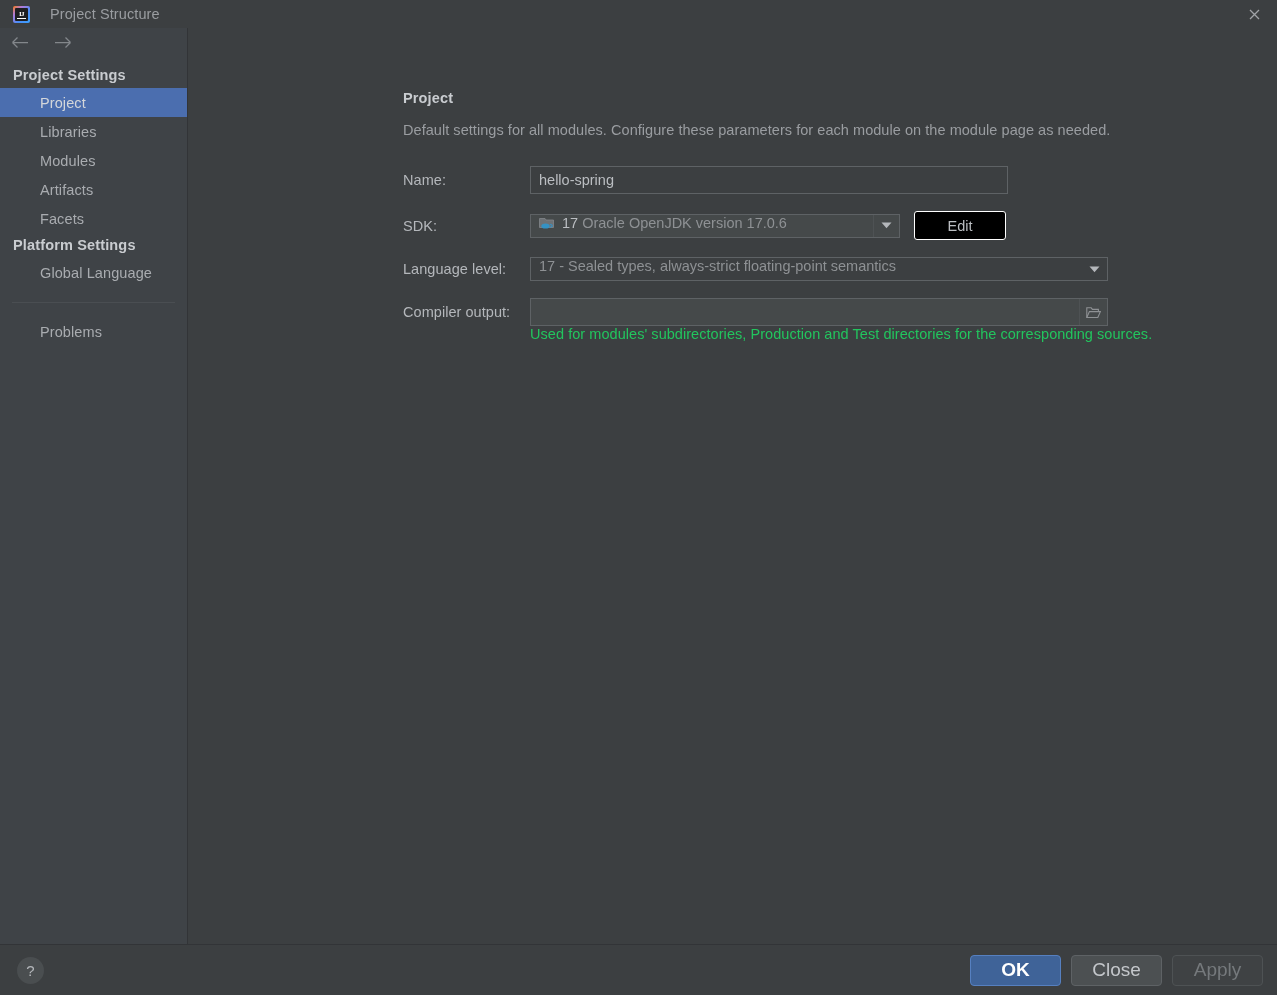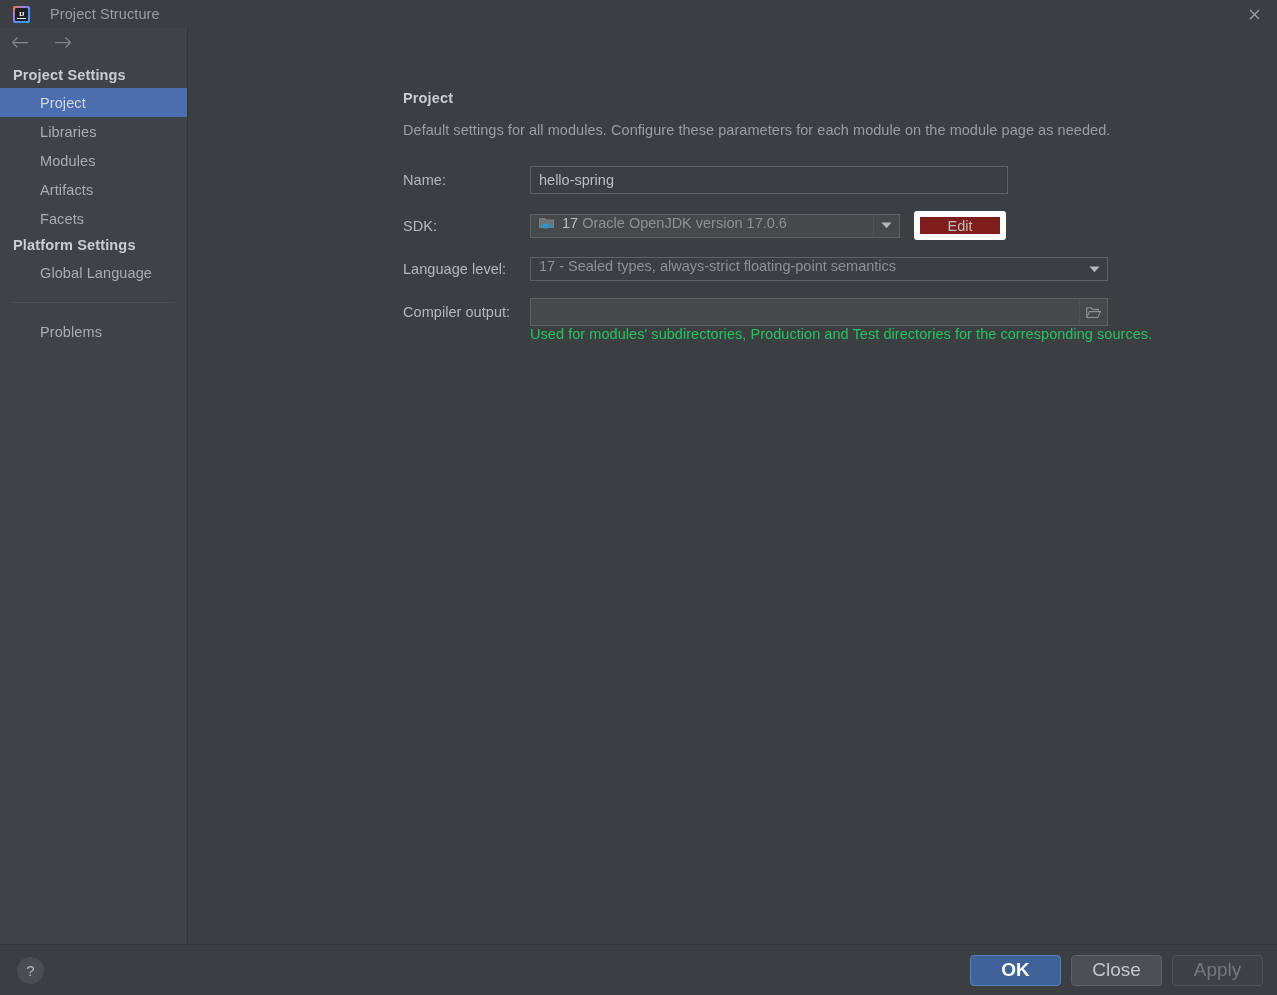--- a/index.html
+++ b/index.html
@@ -228,22 +228,22 @@
     height: 16px;
     margin-right: 6px;
     position: relative;
     flex-shrink: 0;
   }
 
   
   .btn {
     height: 29px;
     min-width: 92px;
-    background: #7f1d1d;
-    border: 6px solid #ffffff;
+    background: #000000;
+    border: 1px solid #ffffff;
     border-radius: 3px;
     color: #bbbec2;
     font-size: 14.5px;
     font-family: "Liberation Sans", sans-serif;
     cursor: default;
     display: flex;
     align-items: center;
     justify-content: center;
   }
   .btn-edit { margin-left: 14px; }

